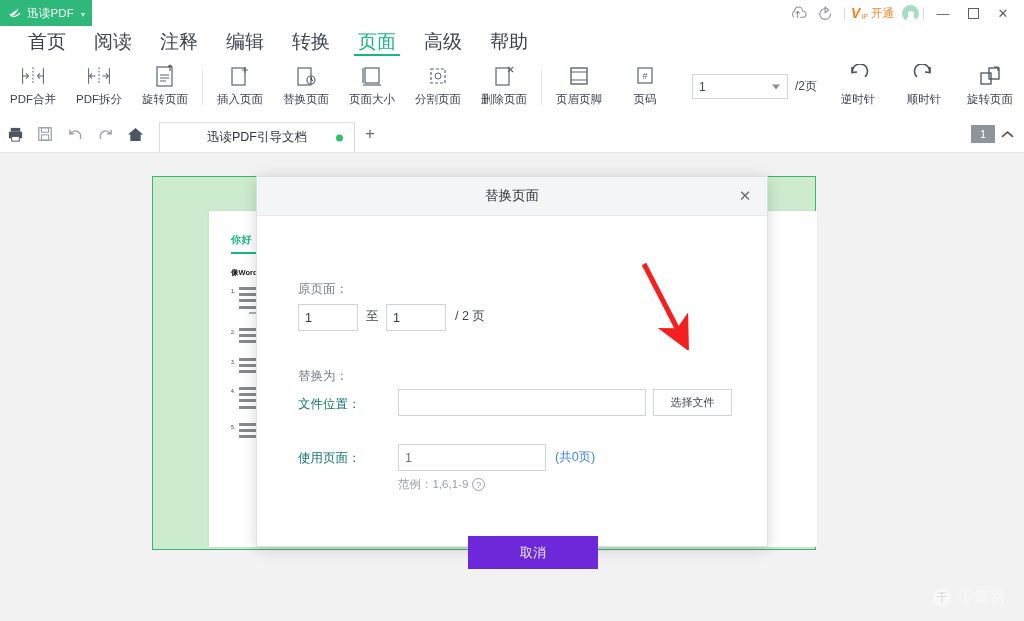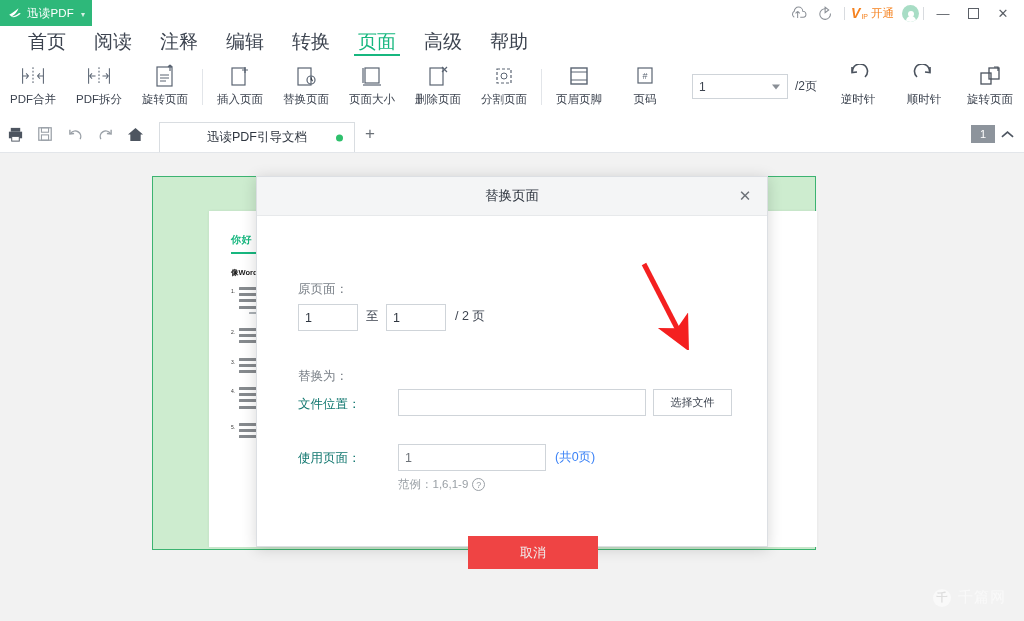--- a/index.html
+++ b/index.html
@@ -305,21 +305,21 @@
     font-size: 11.5px; color: #9aa0a6;
     display: flex; align-items: center; gap: 4px;
   }
   .hint-q {
     width: 13px; height: 13px; border-radius: 50%;
     border: 1px solid #9aa0a6; color: #9aa0a6;
     font-size: 9px; display: flex; align-items: center; justify-content: center;
   }
   .btn-cancel {
     position: absolute; left: 211px; top: 320px;
-    width: 130px; height: 33px; background: #ef4444;
+    width: 130px; height: 33px; background: #6d28d9;
     display: flex; align-items: center; justify-content: center;
     font-size: 13px; color: #f0f0f0;
   }
   .btn-ok {
     position: absolute; left: 361px; top: 320px;
     width: 130px; height: 33px; background: #13bf7e;
     display: flex; align-items: center; justify-content: center;
     font-size: 13px; color: #ffffff;
   }
   .arrow-svg {
@@ -469,35 +469,35 @@
           <svg width="24" height="24" viewBox="0 0 24 24">
             <rect x="5" y="4" width="14" height="15" fill="none" stroke="#5a6472" stroke-width="1.2"></rect>
             <line x1="3" y1="4" x2="3" y2="19" stroke="#5a6472" stroke-width="1.2"></line>
             <line x1="3" y1="21" x2="21" y2="21" stroke="#5a6472" stroke-width="1.2"></line>
           </svg>
         </div>
         <div class="rib-label">页面大小</div>
       </div>
       <div class="rib-item">
         <div class="rib-icon">
+          <svg width="24" height="24" viewBox="0 0 24 24">
+            <rect x="5" y="5" width="14" height="14" fill="none" stroke="#5a6472" stroke-width="1.2" stroke-dasharray="3 2"></rect>
+            <circle cx="12" cy="12" r="3" fill="none" stroke="#5a6472" stroke-width="1"></circle>
+          </svg>
+        </div>
+        <div class="rib-label">分割页面</div>
+      </div>
+      <div class="rib-item">
+        <div class="rib-icon">
           <svg width="22" height="24" viewBox="0 0 22 24">
             <rect x="3" y="4" width="13" height="17" fill="none" stroke="#5a6472" stroke-width="1.2"></rect>
             <path d="M15 3 L20 8 M20 3 L15 8" stroke="#5a6472" stroke-width="1.2"></path>
           </svg>
         </div>
         <div class="rib-label">删除页面</div>
-      </div>
-      <div class="rib-item">
-        <div class="rib-icon">
-          <svg width="24" height="24" viewBox="0 0 24 24">
-            <rect x="5" y="5" width="14" height="14" fill="none" stroke="#5a6472" stroke-width="1.2" stroke-dasharray="3 2"></rect>
-            <circle cx="12" cy="12" r="3" fill="none" stroke="#5a6472" stroke-width="1"></circle>
-          </svg>
-        </div>
-        <div class="rib-label">分割页面</div>
       </div>
     </div>
 
     <div class="rib-divider"></div>
 
     <div class="rib-group">
       <div class="rib-item">
         <div class="rib-icon">
           <svg width="24" height="24" viewBox="0 0 24 24">
             <rect x="4" y="4" width="16" height="16" fill="none" stroke="#5a6472" stroke-width="1.4"></rect>

